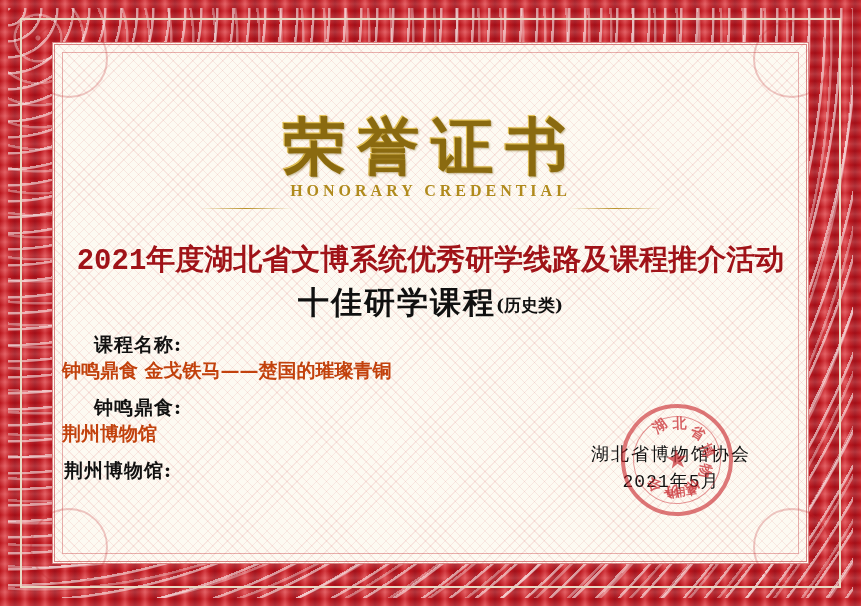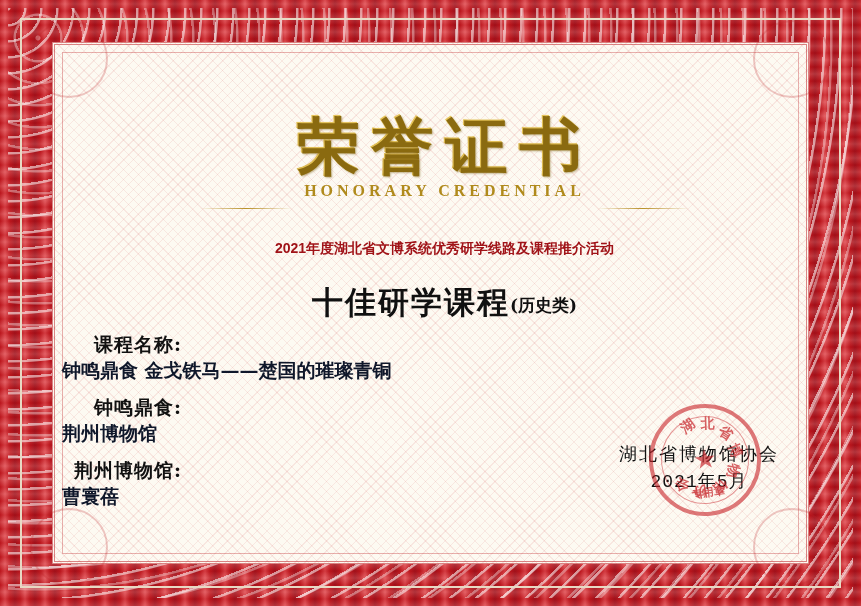--- a/index.html
+++ b/index.html
@@ -109,21 +109,20 @@
   .corner.tr { right: -22px; top: -22px; }
   .corner.bl { left: -22px; bottom: -22px; }
   .corner.br { right: -22px; bottom: -22px; }
 
   
   .content {
     position: absolute;
     left: 0; top: 0;
     width: 757px; height: 522px;
     text-align: center;
-    padding-left: 28px;
   }
 
   .main-title {
     position: absolute;
     left: 0; right: 0;
     top: 62px;
     font-family: "DejaVu Serif", serif;
     font-size: 62px;
     font-weight: bold;
     letter-spacing: 12px;
@@ -154,22 +153,22 @@
     height: 1px;
     background: linear-gradient(90deg, rgba(185,145,30,0) 0%, #b8912a 50%, rgba(185,145,30,0) 100%);
   }
   .rule.left { left: 148px; width: 92px; }
   .rule.right { right: 148px; width: 92px; }
 
   .event-line {
     position: absolute;
     left: 0; right: 0;
     top: 198px;
-    font-family: Liberation Sans, sans-serif;
-    font-size: 14px;
+    font-family: Liberation Mono, monospace;
+    font-size: 29px;
     font-weight: bold;
     color: #a01318;
     letter-spacing: 0px;
   }
 
   .award-line {
     position: absolute;
     left: 0; right: 0;
     top: 240px;
     font-family: "DejaVu Serif", serif;
@@ -205,21 +204,21 @@
     font-weight: bold;
     color: #111;
     letter-spacing: 1px;
   }
   .field-value {
     margin-left: 10px;
     min-width: 330px;
     text-align: left;
     font-size: 19px;
     font-weight: bold;
-    color: #0f172a;
+    color: #c2410c;
   }
   .field-value.narrow { min-width: 330px; }
 
   .signature {
     position: absolute;
     right: 58px;
     top: 400px;
     text-align: center;
     font-family: Liberation Mono, monospace;
     font-size: 18px;
@@ -323,21 +322,20 @@
         <div class="field-row">
           <div class="field-label">课程名称:</div>
           <div class="field-value">钟鸣鼎食 金戈铁马——楚国的璀璨青铜</div>
         </div>
         <div class="field-row">
           <div class="field-label">钟鸣鼎食:</div>
           <div class="field-value narrow">荆州博物馆</div>
         </div>
         <div class="field-row">
           <div class="field-label">荆州博物馆:</div>
-          <div class="field-value narrow">曹寰蓓</div>
         </div>
       </div>
 
       <div class="signature">
         <div>湖北省博物馆协会</div>
         <div class="sig-date">2021年5月</div>
       </div>
 
       <div class="seal">
         <div class="seal-inner"></div>

